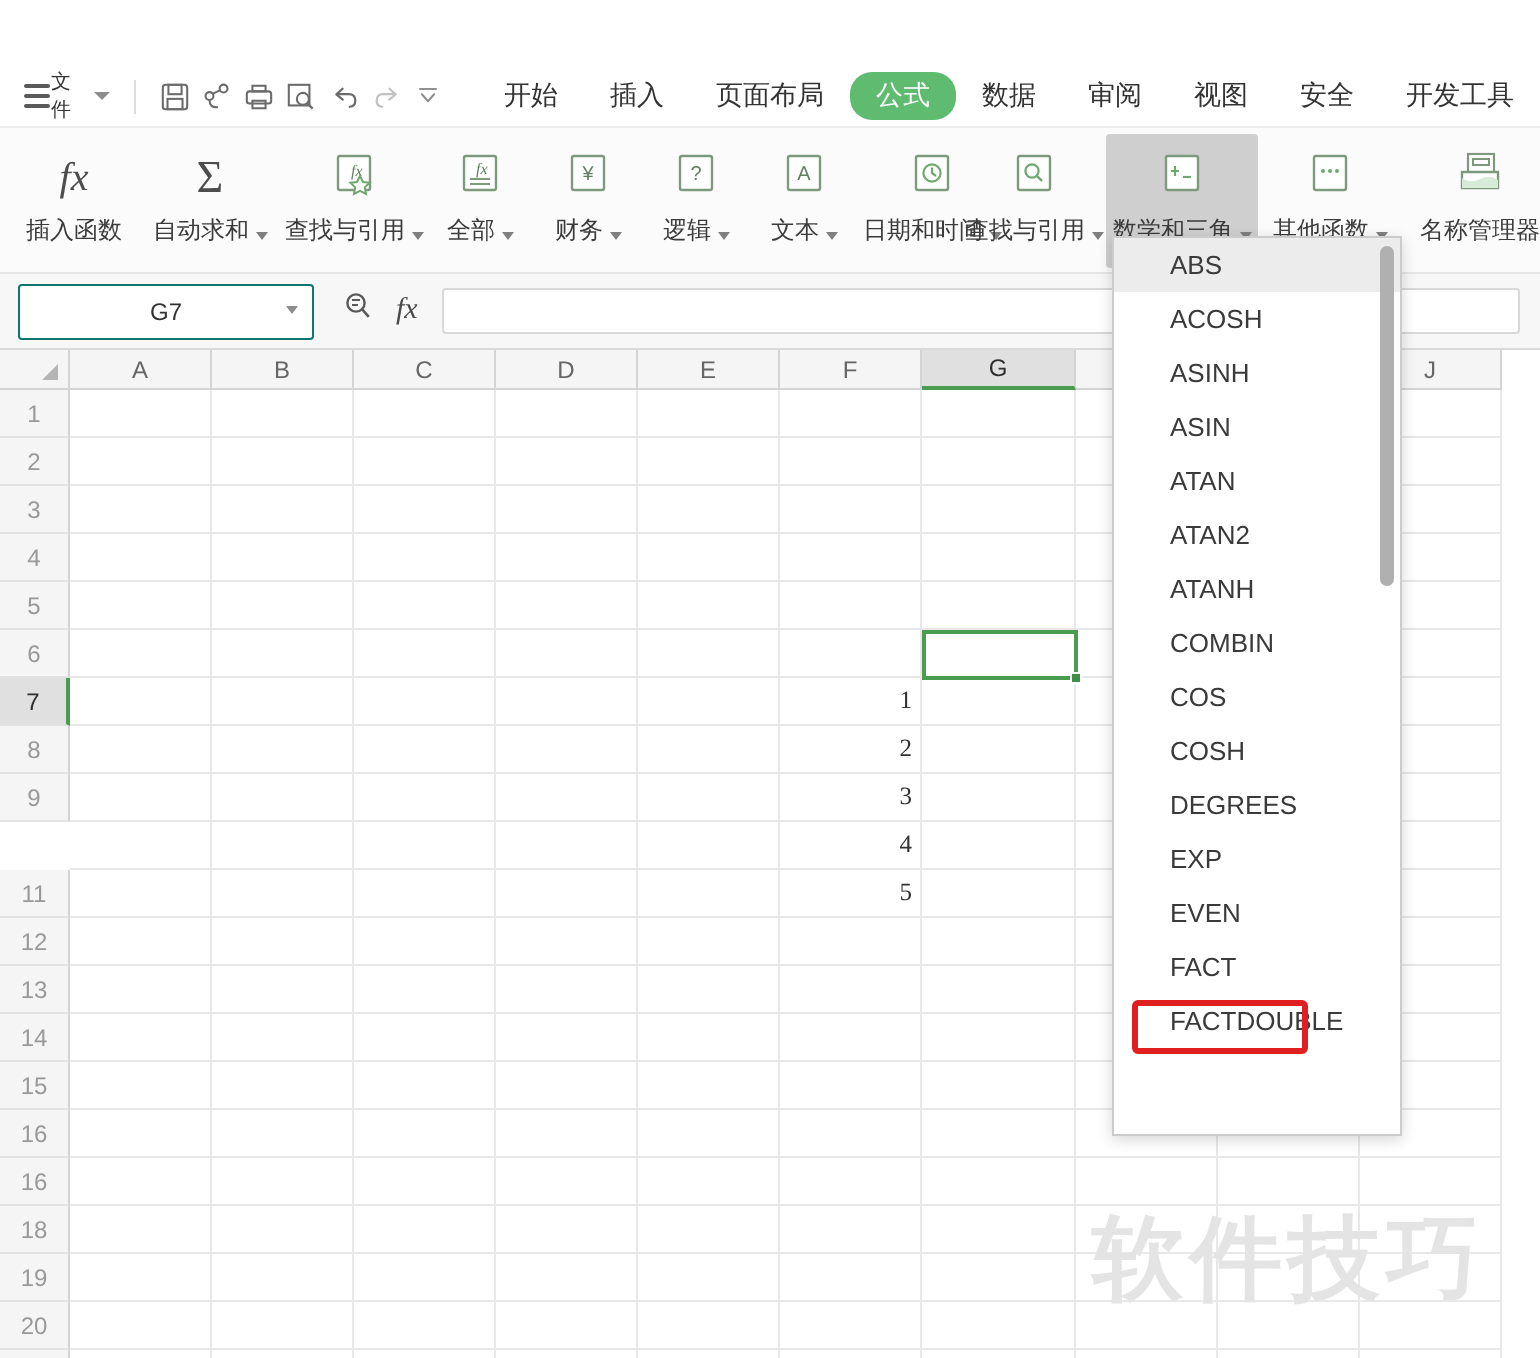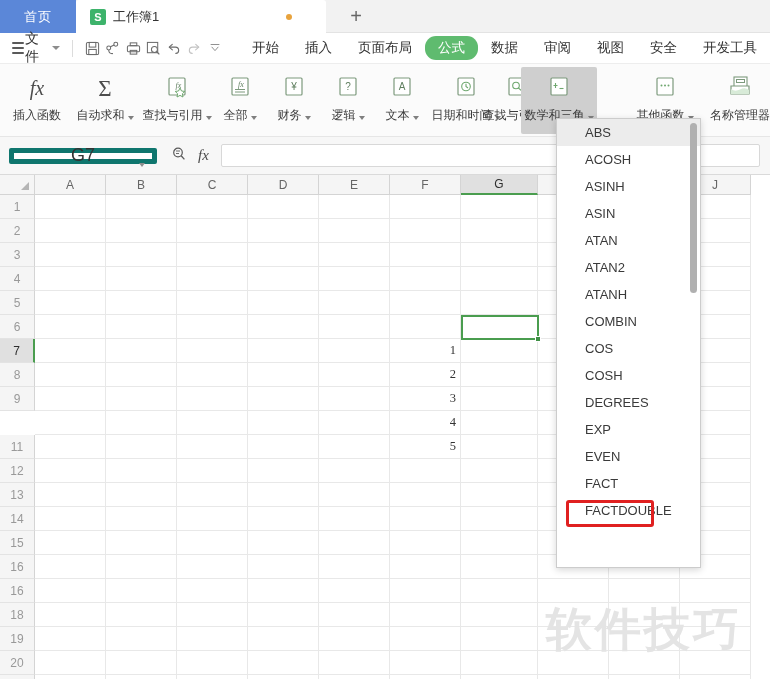--- a/index.html
+++ b/index.html
@@ -50,21 +50,21 @@
     position: absolute; top: 33px; left: 0; width: 770px; height: 31px;
     background: #ffffff;
     display: flex; align-items: center;
     border-bottom: 1px solid #ededed;
   }
   .hamburger {
     width: 16px; height: 12px; margin-left: 12px;
     display: flex; flex-direction: column; justify-content: space-between;
   }
   .hamburger i { display: block; height: 2px; background: #5a5a5a; border-radius: 1px; }
-  .file-label { font-size: 14px; color: #333; margin-left: 1px; }
+  .file-label { font-size: 10px; color: #333; margin-left: 1px; }
   .caret {
     margin-left: 6px; width: 0; height: 0;
     border-left: 4px solid transparent; border-right: 4px solid transparent;
     border-top: 4px solid #8d8d8d;
   }
   .vsep { width: 1px; height: 17px; background: #dcdcdc; margin: 0 9px 0 12px; }
   .qicon {
     width: 27px; height: 24px; display: flex; align-items: center; justify-content: center;
   }
   .qicon svg { display: block; }
@@ -98,24 +98,24 @@
   }
   .rgroup.pressed { background: #cfcfcf; border-radius: 2px; }
 
   
   .fbar {
     position: absolute; top: 137px; left: 0; width: 770px; height: 38px;
     background: #f7f7f7; border-bottom: 1px solid #dadada;
     display: flex; align-items: center;
   }
   .namebox {
-    margin-left: 9px; width: 148px; height: 16px;
-    background: #fff; border: 5px solid #0f766e; border-radius: 2px;
+    margin-left: 9px; width: 148px; height: 28px;
+    background: #fff; border: 1px solid #0f766e; border-radius: 2px;
     display: flex; align-items: center; justify-content: center;
-    font-size: 18px; color: #333; position: relative;
+    font-size: 12px; color: #333; position: relative;
   }
   .namebox .nb-caret {
     position: absolute; right: 7px; top: 10px; width: 0; height: 0;
     border-left: 3.5px solid transparent; border-right: 3.5px solid transparent;
     border-top: 4px solid #8d8d8d;
   }
   .fbtool { margin-left: 14px; display: flex; align-items: center; gap: 11px; }
   .fx-text { font-size: 15px; font-style: italic; color: #4a4a4a; font-family: "Liberation Serif", serif; }
   .finput {
     margin-left: 12px; flex: 1; height: 23px; margin-right: 10px;
@@ -191,35 +191,20 @@
   .annot-box {
     position: absolute; left: 566px; top: 500px; width: 88px; height: 27px;
     border: 3px solid #e02020; border-radius: 3px; z-index: 60; pointer-events: none;
   }
 </style>
 </head>
 <body>
 
 <div id="app">
 
-  <div class="tabbar">
-    <div class="home-tab">
-      <span>首页</span>
-    </div>
-    <div class="doc-tab">
-      <span class="s-icon">
-        <span>S</span>
-      </span>
-      <span class="doc-tab-label">工作簿1</span>
-      <span class="doc-dot"></span>
-    </div>
-    <div class="new-tab">
-      <span>+</span>
-    </div>
-  </div>
 
   <div class="menurow">
     <div class="hamburger">
         <i></i>
         <i></i>
         <i></i>
       </div>
     <span class="file-label">文件</span>
     <span class="caret"></span>
     <span class="vsep"></span>
@@ -398,21 +383,21 @@
             <circle cx="12" cy="10.5" r="3.3" fill="none" stroke="#6fa86f" stroke-width="1.1"></circle>
             <path d="M14.4 12.9 L17 15.4" stroke="#6fa86f" stroke-width="1.2"></path>
           </svg>
       </span>
       <span class="glabel">
         <span>查找与引用</span>
         <span class="dncaret"></span>
       </span>
     </div>
 
-    <div class="rgroup pressed" style="left:521px;width:76px;">
+    <div class="rgroup pressed" style="left:553px;width:76px;">
       <span class="gicon">
         <svg width="26" height="27" viewBox="0 0 26 27">
             <rect x="5" y="3" width="16" height="17" rx="1" fill="#fff" stroke="#7d9a7d" stroke-width="1.2"></rect>
             <path d="M9.5 8 V13 M7.5 10.5 H11.5" stroke="#6fa86f" stroke-width="1.1"></path>
             <path d="M13.5 13.5 H17.5" stroke="#6fa86f" stroke-width="1.1"></path>
           </svg>
       </span>
       <span class="glabel">
         <span>数学和三角</span>
         <span class="dncaret"></span>

